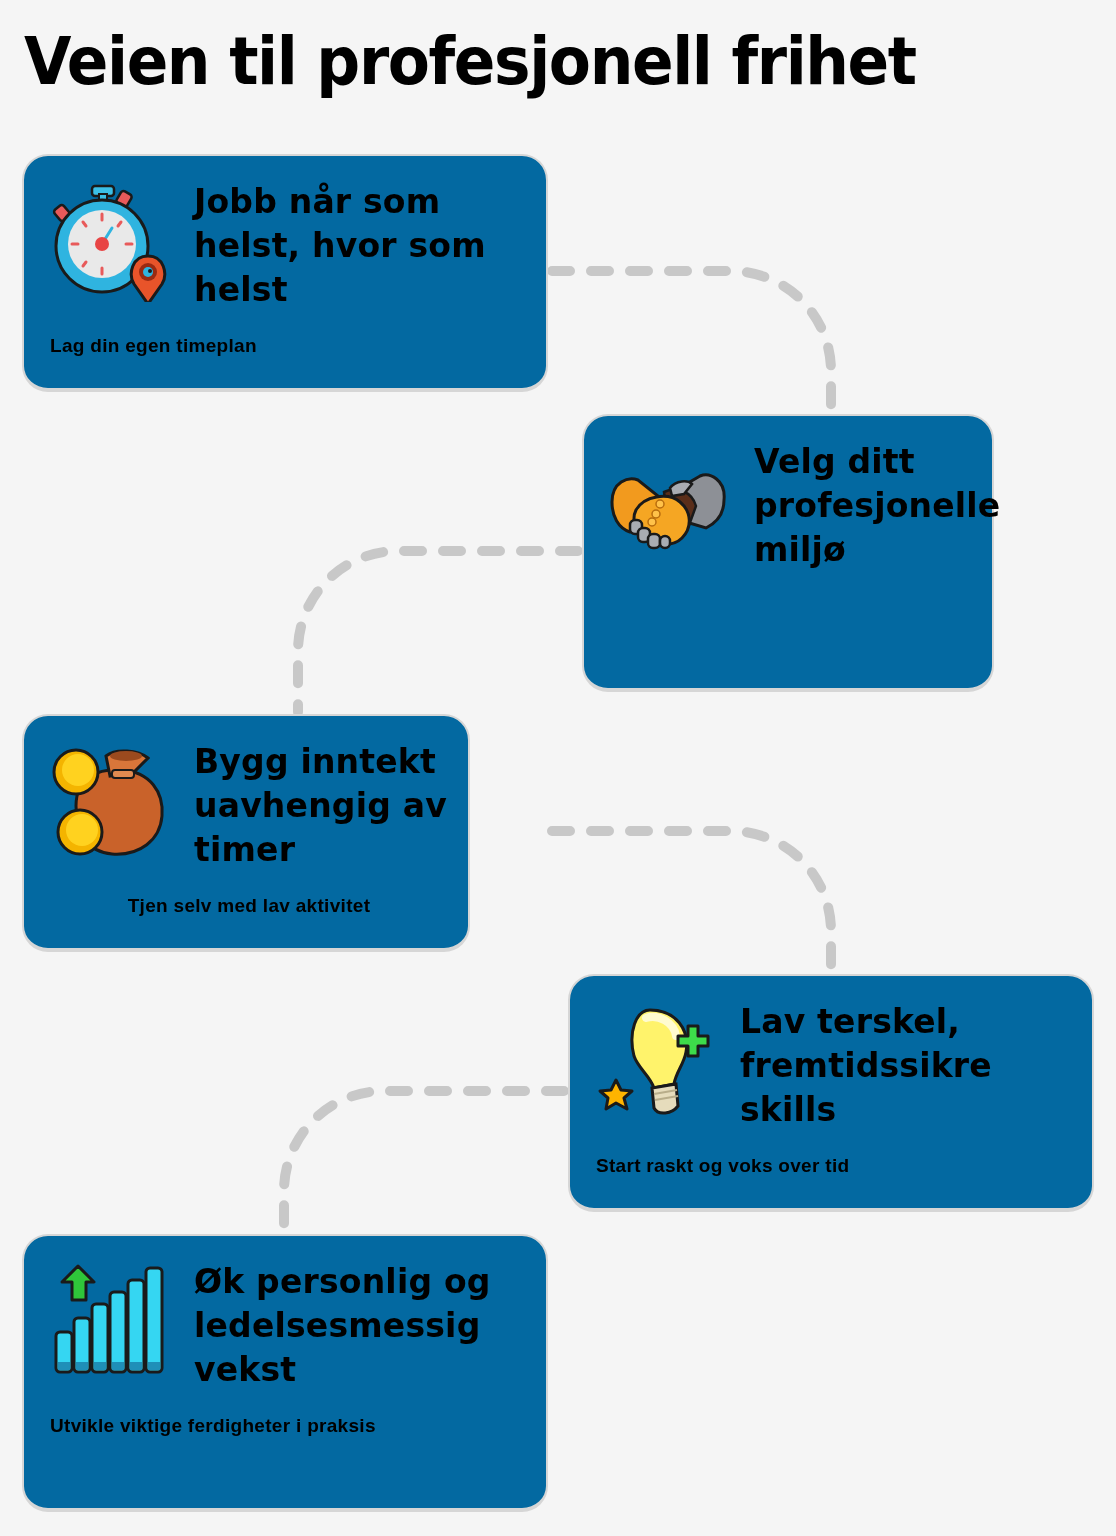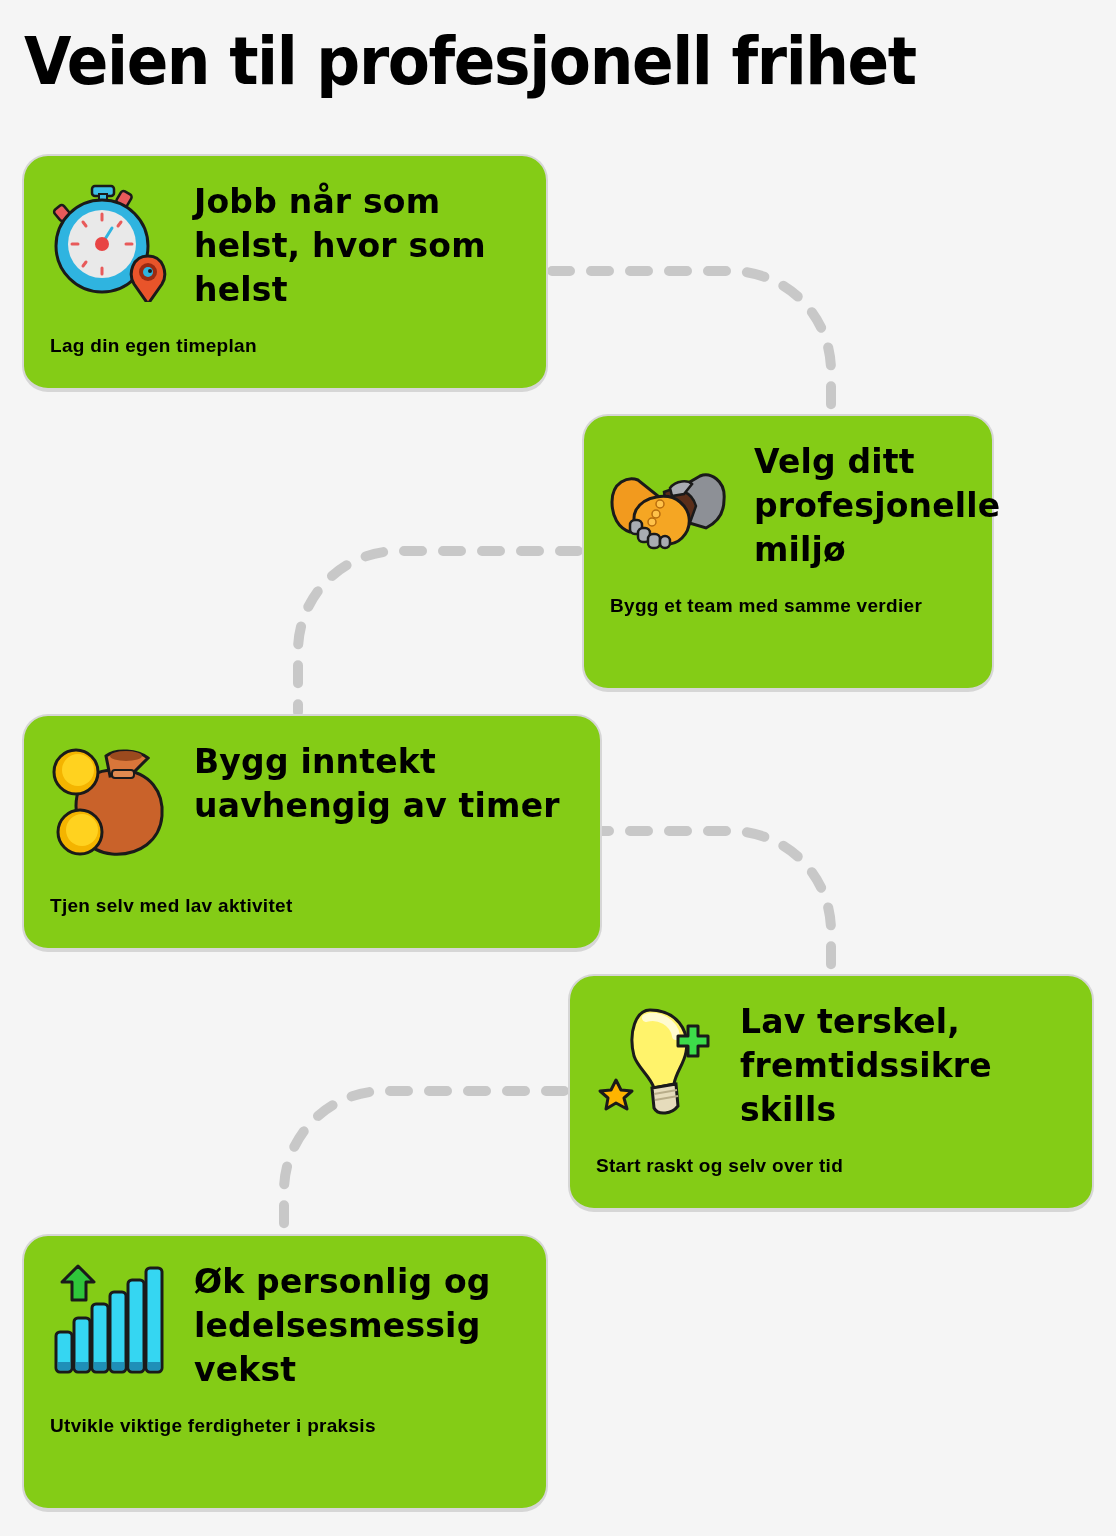--- a/index.html
+++ b/index.html
@@ -12,21 +12,21 @@
   .page-title {
     position: absolute; left: 24px; top: 22px; margin: 0;
     font-size: 66px; font-weight: 900; letter-spacing: -1.5px;
     white-space: nowrap; line-height: 1.2;
     font-family: "DejaVu Sans", sans-serif;
     transform: scaleX(0.93); transform-origin: left center;
   }
   svg.connectors { position: absolute; left: 0; top: 0; width: 1116px; height: 1536px; pointer-events: none; }
   .card {
     position: absolute; box-sizing: border-box;
-    background: #84cc16;
+    background: #0369a1;
     border: 2px solid #d6d6d6;
     border-bottom-width: 4px;
     border-radius: 26px;
   }
   .card .icon {
     position: absolute; left: 26px; top: 26px; width: 120px; height: 120px;
   }
   .card .icon svg { width: 120px; height: 120px; display: block; }
   .card .heading {
     position: absolute; left: 170px; right: 18px; top: 24px; margin: 0;
@@ -98,56 +98,55 @@
       <g fill="#a9acb2" stroke="#1a1a1a" stroke-width="2.5">
         <rect x="22" y="58" width="12" height="14" rx="5"></rect>
         <rect x="30" y="66" width="12" height="14" rx="5"></rect>
         <rect x="40" y="72" width="12" height="14" rx="5"></rect>
         <rect x="52" y="74" width="10" height="12" rx="5"></rect>
         <path d="M62,26 C68,18 80,18 84,22 L76,32 L64,34 Z"></path>
       </g>
     </svg>
   </div>
   <h2 class="heading">Velg ditt profesjonelle miljø</h2>
-  <p class="subtitle" style="top:170px;">Bygg et team med samme verdier</p>
 </div>
 
-<div class="card" style="left:22px; top:714px; width:580px; height:238px;">
+<div class="card" style="left:22px; top:714px; width:448px; height:238px;">
   <div class="icon">
     <svg viewBox="0 0 120 120">
       <path d="M26,64 C26,34 50,26 72,28 C100,30 114,50 112,74 C110,98 90,114 62,112 C38,110 26,92 26,64 Z" fill="#c9622a" stroke="#1a1a1a" stroke-width="3"></path>
       <path d="M60,34 L56,14 C66,6 88,8 98,16 L84,30 Z" fill="#d9763a" stroke="#1a1a1a" stroke-width="3"></path>
       <ellipse cx="76" cy="14" rx="16" ry="5" fill="#9b4a1e"></ellipse>
       <rect x="62" y="28" width="22" height="8" rx="3" fill="#e08a50" stroke="#1a1a1a" stroke-width="2"></rect>
       <circle cx="26" cy="30" r="22" fill="#f4b400" stroke="#1a1a1a" stroke-width="3"></circle>
       <circle cx="28" cy="28" r="16" fill="#ffd21f"></circle>
       <circle cx="30" cy="90" r="22" fill="#f4b400" stroke="#1a1a1a" stroke-width="3"></circle>
       <circle cx="32" cy="88" r="16" fill="#ffd21f"></circle>
     </svg>
   </div>
   <h2 class="heading">Bygg inntekt uavhengig av timer</h2>
-  <p class="subtitle" style="top:170px;">Tjen selv med lav aktivitet</p>
+  <p class="subtitle" style="top:170px;text-align:center;">Tjen selv med lav aktivitet</p>
 </div>
 
 <div class="card" style="left:568px; top:974px; width:526px; height:238px;">
   <div class="icon">
     <svg viewBox="0 0 120 120">
       <path d="M54,8 C80,8 94,28 90,50 C88,62 80,70 78,82 L58,86 C54,74 42,66 38,54 C32,30 40,8 54,8 Z" fill="#fff36b" stroke="#1a1a1a" stroke-width="3"></path>
       <path d="M50,16 C62,12 78,20 80,34" stroke="#fffbd0" stroke-width="8" fill="none" stroke-linecap="round"></path>
       <path d="M56,86 L80,82 L82,104 C76,112 62,114 58,106 Z" fill="#e6dcbc" stroke="#1a1a1a" stroke-width="3"></path>
       <g stroke="#b8ad8a" stroke-width="2">
           <line x1="58" y1="92" x2="81" y2="88"></line>
           <line x1="59" y1="98" x2="82" y2="94"></line>
         </g>
       <path d="M92,24 h10 v10 h10 v10 h-10 v10 h-10 v-10 h-10 v-10 h10 Z" fill="#3ddc4a" stroke="#1a1a1a" stroke-width="3" stroke-linejoin="round"></path>
       <path d="M20,78 L25,88 L36,89 L28,96 L31,107 L20,101 L10,107 L12,96 L4,89 L15,88 Z" fill="#ffb400" stroke="#1a1a1a" stroke-width="3" stroke-linejoin="round"></path>
     </svg>
   </div>
   <h2 class="heading">Lav terskel, fremtidssikre skills</h2>
-  <p class="subtitle" style="top:170px;">Start raskt og selv over tid</p>
+  <p class="subtitle" style="top:170px;">Start raskt og voks over tid</p>
 </div>
 
 <div class="card" style="left:22px; top:1234px; width:526px; height:278px;">
   <div class="icon">
     <svg viewBox="0 0 120 120">
       <g stroke="#1a1a1a" stroke-width="3" fill="#35d6f2">
         <rect x="6" y="70" width="16" height="40" rx="4"></rect>
         <rect x="24" y="56" width="16" height="54" rx="4"></rect>
         <rect x="42" y="42" width="16" height="68" rx="4"></rect>
         <rect x="60" y="30" width="16" height="80" rx="4"></rect>

